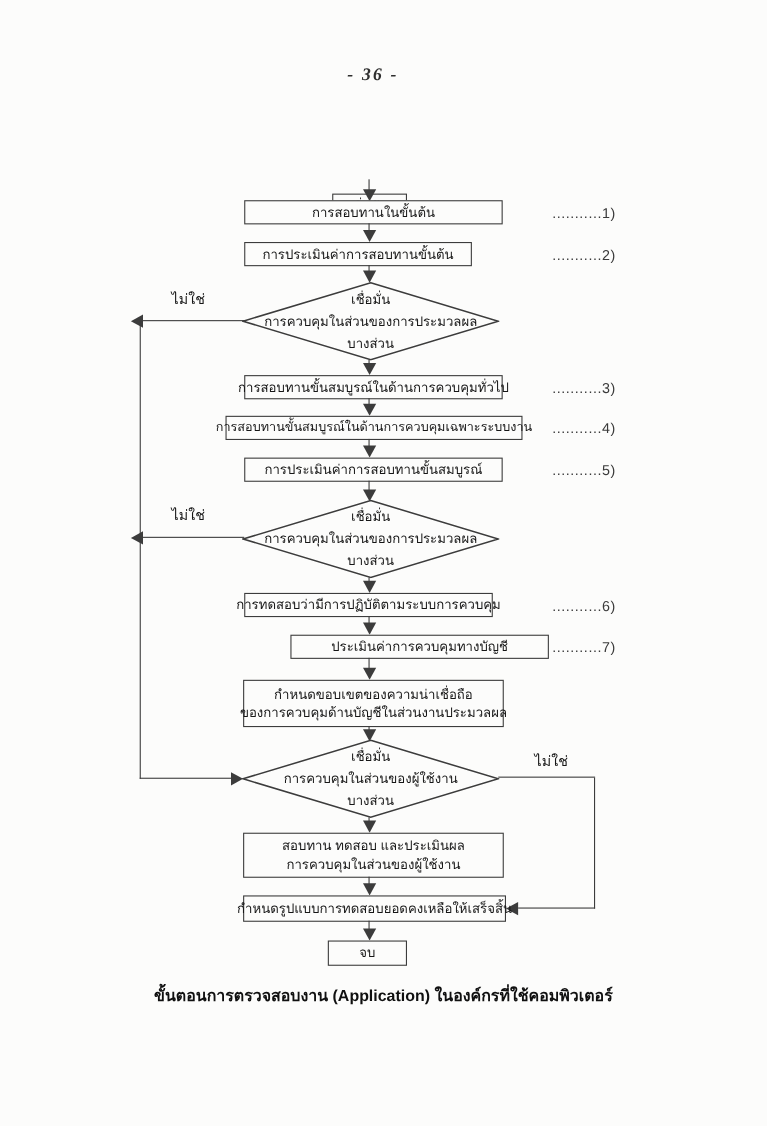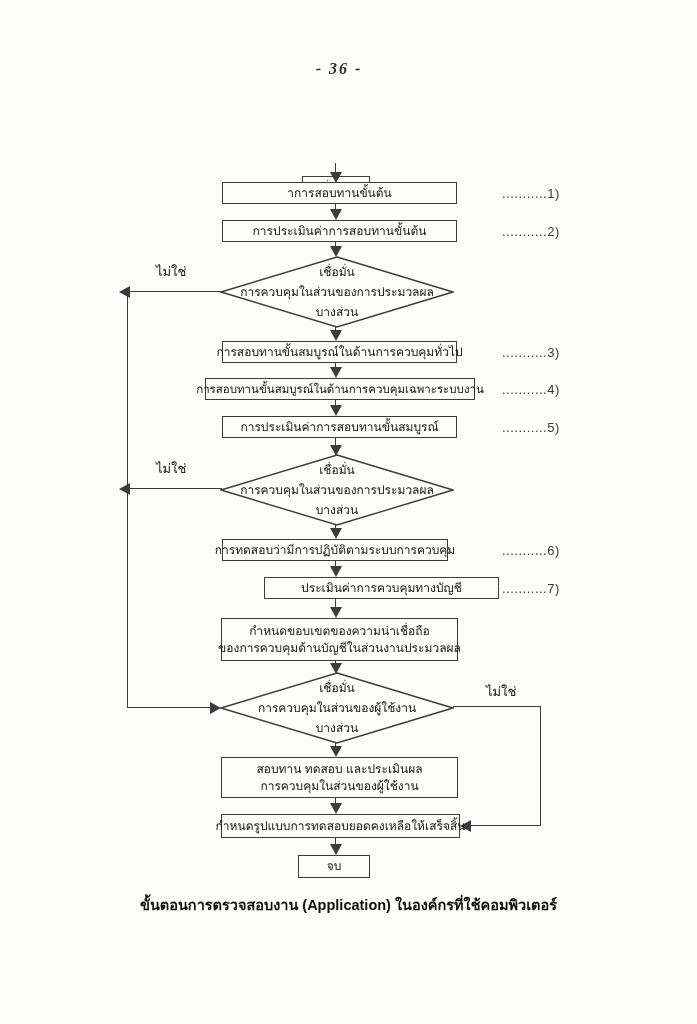--- a/index.html
+++ b/index.html
@@ -41,28 +41,28 @@
   <div class="pagenum">- 36 -</div>
 
   <div class="pbox" style="left:302px;top:140px;width:68px;height:24px;margin-top:36px;">
     <span>เริ่มต้น</span>
   </div>
 
   <div class="vl cl" style="top:163px;height:10px;"></div>
   <div class="td tdc" style="top:172px;"></div>
 
   <div class="pbox" style="left:222px;top:182px;width:235px;height:22px;">
-    <span>าการสอบทานขั้นต้น</span>
+    <span>การสอบทานในขั้นต้น</span>
   </div>
   <div class="ref" style="top:186px;">...........1)</div>
 
   <div class="vl cl" style="top:203px;height:7px;"></div>
   <div class="td tdc" style="top:209px;"></div>
 
-  <div class="pbox" style="left:222px;top:220px;width:235px;height:22px;">
+  <div class="pbox" style="left:222px;top:220px;width:207px;height:22px;">
     <span>การประเมินค่าการสอบทานขั้นต้น</span>
   </div>
   <div class="ref" style="top:224px;">...........2)</div>
 
   <div class="vl cl" style="top:241px;height:6px;"></div>
   <div class="td tdc" style="top:246px;"></div>
 
   <svg class="diamond" style="left:220px;top:256px;" width="234" height="72" viewBox="0 0 234 72">
     <polygon points="117,1 233,36 117,71 1,36"></polygon>
   </svg>

